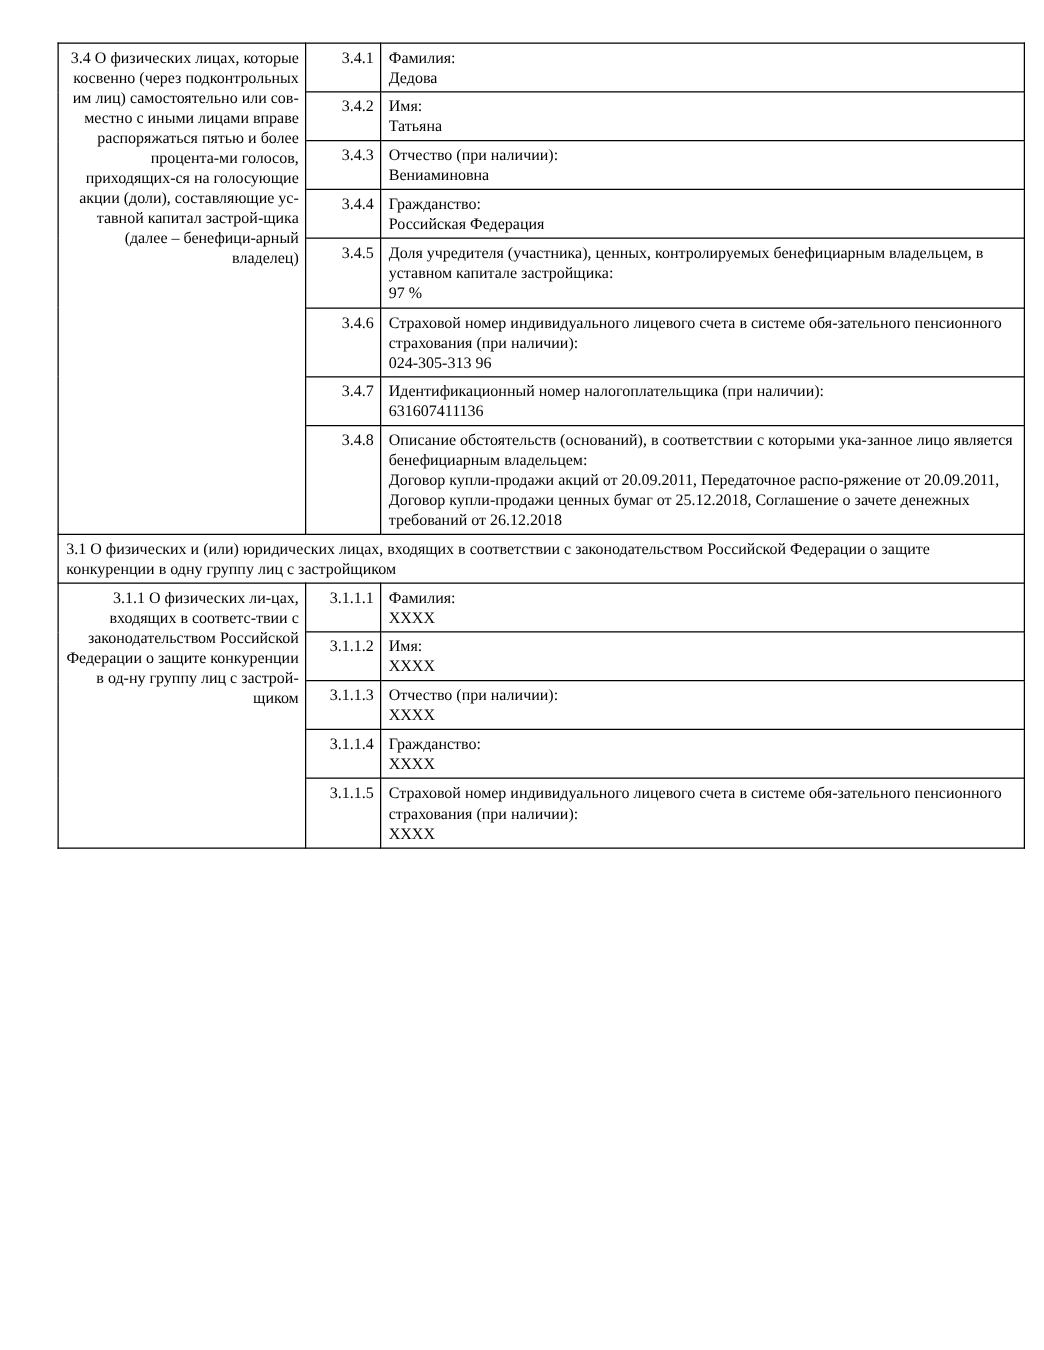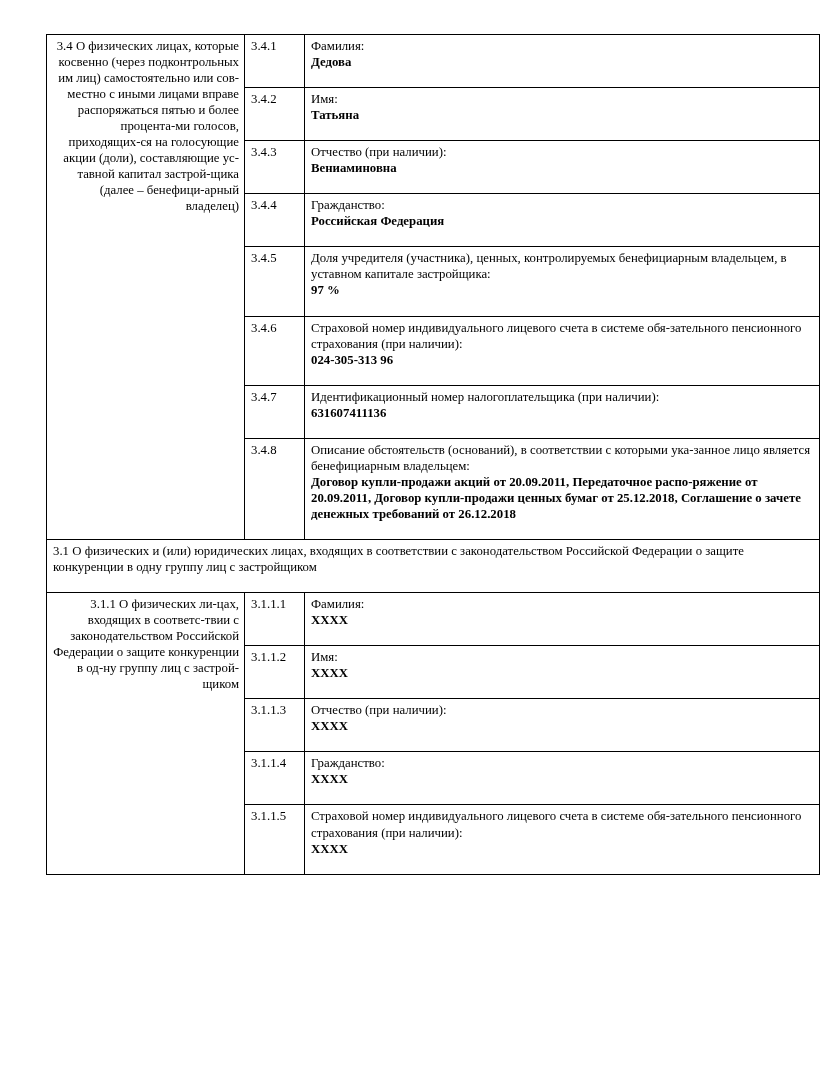--- a/index.html
+++ b/index.html
@@ -21,31 +21,31 @@
     padding: 34px 40px 0 46px;
   }
   table.doc-table {
     border-collapse: collapse;
     width: 743px;
     table-layout: fixed;
   }
   table.doc-table td {
     border: 1px solid #000000;
     vertical-align: top;
-    padding: 3px 5px 17px 6px;
+    padding: 3px 5px 3px 6px;
     font-size: 12.8px;
     line-height: 1.255;
     word-wrap: break-word;
   }
   td.col-desc { width: 186px; text-align: right; }
-  td.col-num  { width: 48px; vertical-align: middle; text-align: left; padding-left: 6px;}
+  td.col-num  { width: 48px; vertical-align: middle; text-align: right; padding-left: 6px;}
   td.col-val  { width: 503px; }
   td.col-span-full { width: 743px; }
   .label { display: block; }
-  .value { display: block; font-weight: bold; }
+  .value { display: block; font-weight: normal; }
   .mid { vertical-align: middle; margin-left: 16px; }
   .just { text-align: justify; }
   .hyph { hyphens: manual; }
   .num-mid { vertical-align: middle; }
 </style>
 </head>
 <body>
 
 <div class="page">
   <table class="doc-table">

